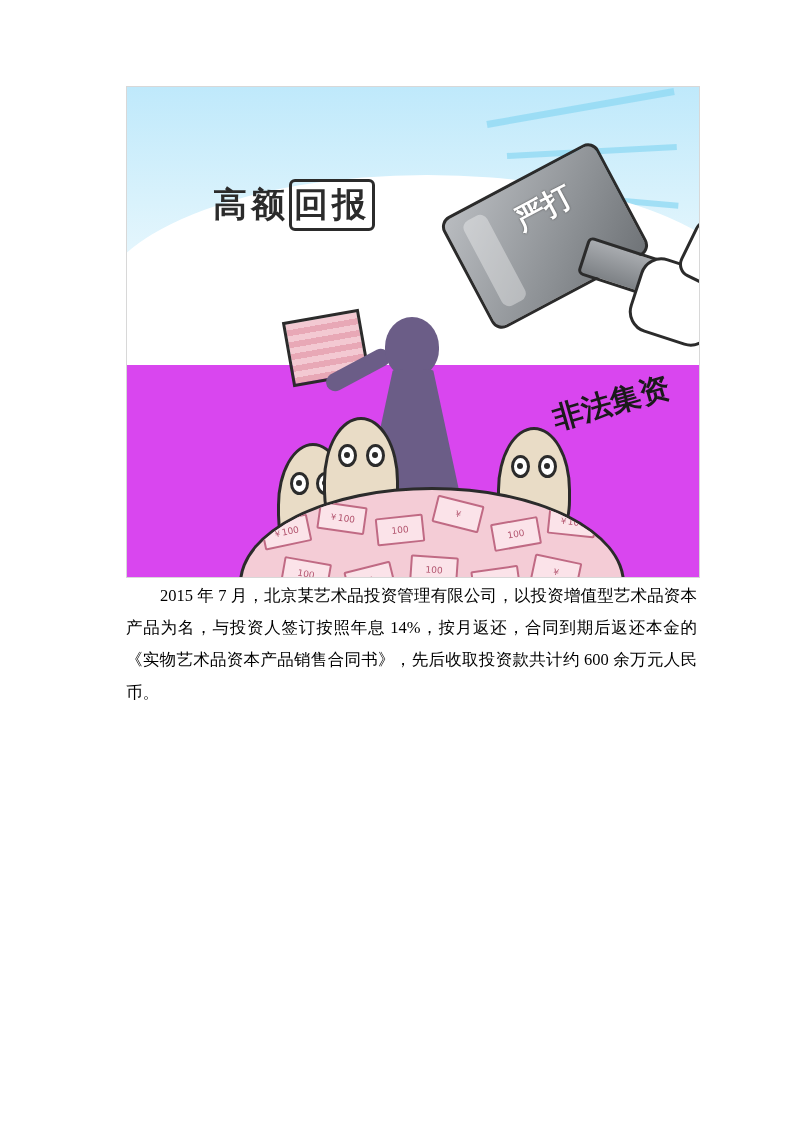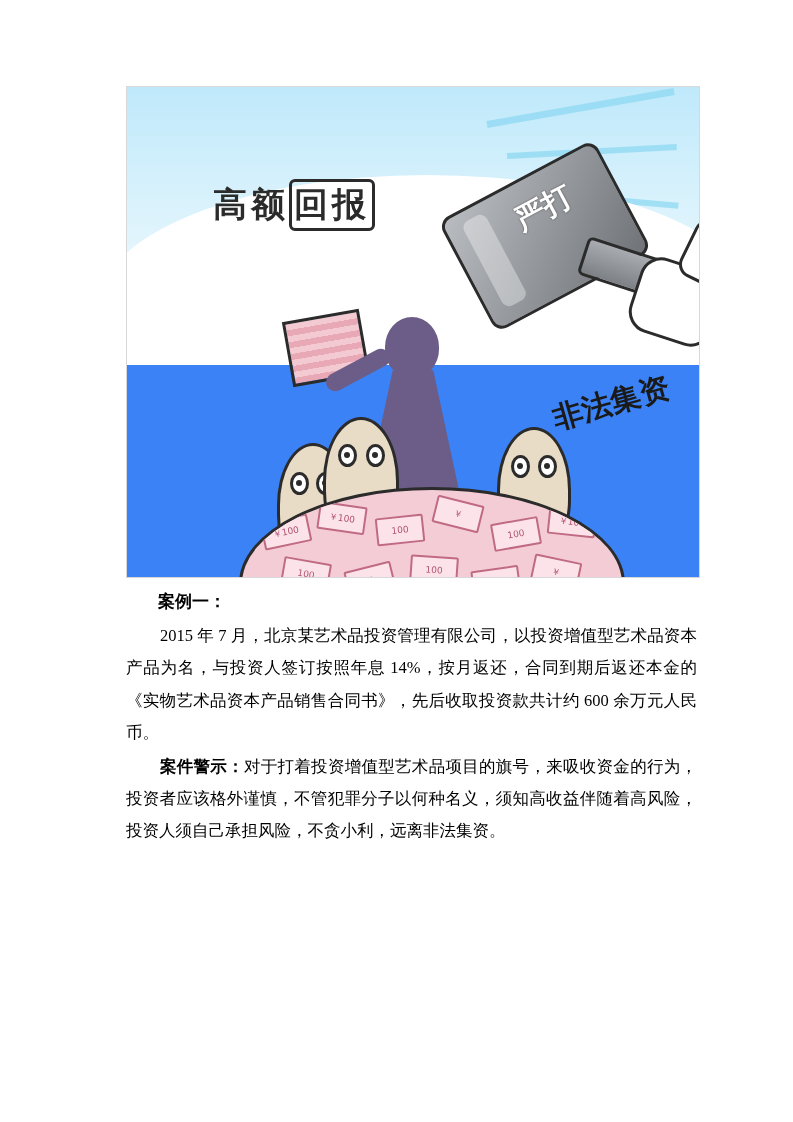--- a/index.html
+++ b/index.html
@@ -22,21 +22,21 @@
     padding: 86px 96px 60px 126px;
   }
 
   
   .illustration {
     position: relative;
     width: 572px;
     height: 490px;
     margin: 0 auto 0 0;
     border: 1px solid #d8d8d8;
-    background: #3b82f6;
+    background: #d946ef;
     overflow: hidden;
   }
   .sky {
     position: absolute;
     left: 0; top: 0; right: 0; height: 210px;
     background: linear-gradient(180deg, #bfe9fb 0%, #d9f2fc 55%, #eef9fe 100%);
   }
   .sky-band {
     position: absolute;
     left: -30px; top: 88px;
@@ -325,19 +325,17 @@
       <span class="bill" style="left:104px; top:76px;  transform:rotate(-14deg);">￥</span>
       <span class="bill" style="left:168px; top:66px;  transform:rotate(4deg);">100</span>
       <span class="bill" style="left:230px; top:78px;  transform:rotate(-8deg);">￥100</span>
       <span class="bill" style="left:290px; top:68px;  transform:rotate(12deg);">￥</span>
 
     </div>
 
     <div class="txt-feifa">非法集资</div>
   </div>
 
-  <div class="case-label">案例一：</div>
 
   <p class="body">2015 年 7 月，北京某艺术品投资管理有限公司，以投资增值型艺术品资本产品为名，与投资人签订按照年息 14%，按月返还，合同到期后返还本金的《实物艺术品资本产品销售合同书》，先后收取投资款共计约 600 余万元人民币。</p>
 
-  <p class="body"><span class="lead">案件警示：</span><span>对于打着投资增值型艺术品项目的旗号，来吸收资金的行为，投资者应该格外谨慎，不管犯罪分子以何种名义，须知高收益伴随着高风险，投资人须自己承担风险，不贪小利，远离非法集资。</span></p>
 
 </div>
 
 </body></html>

